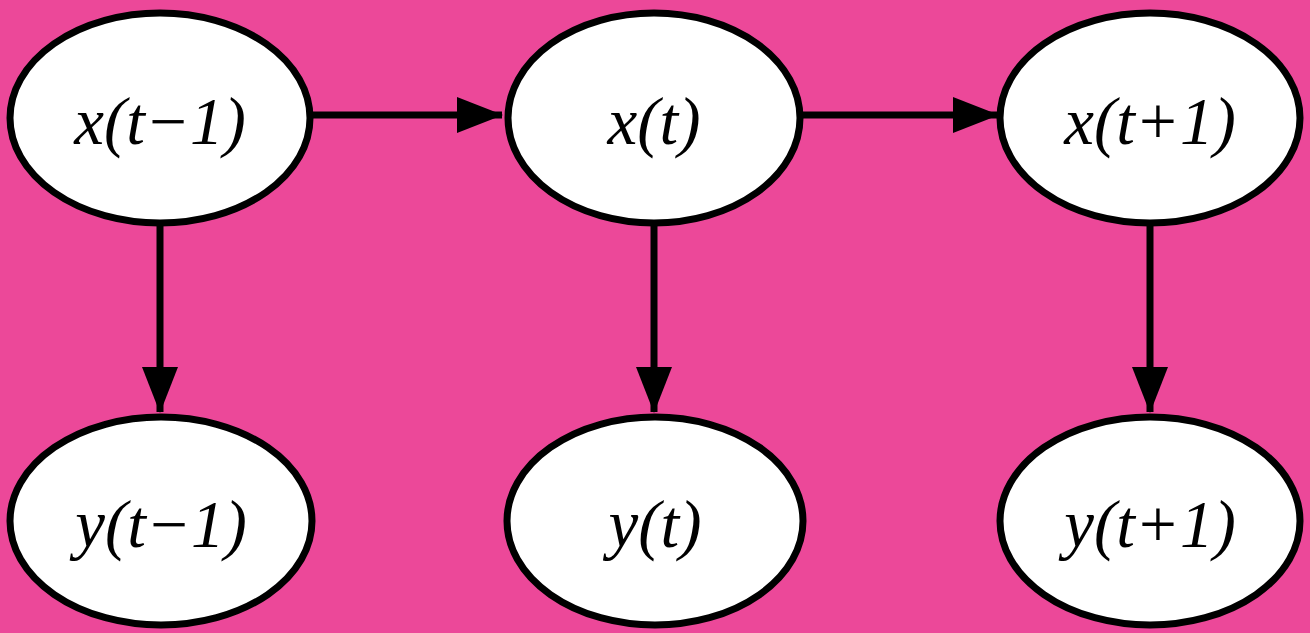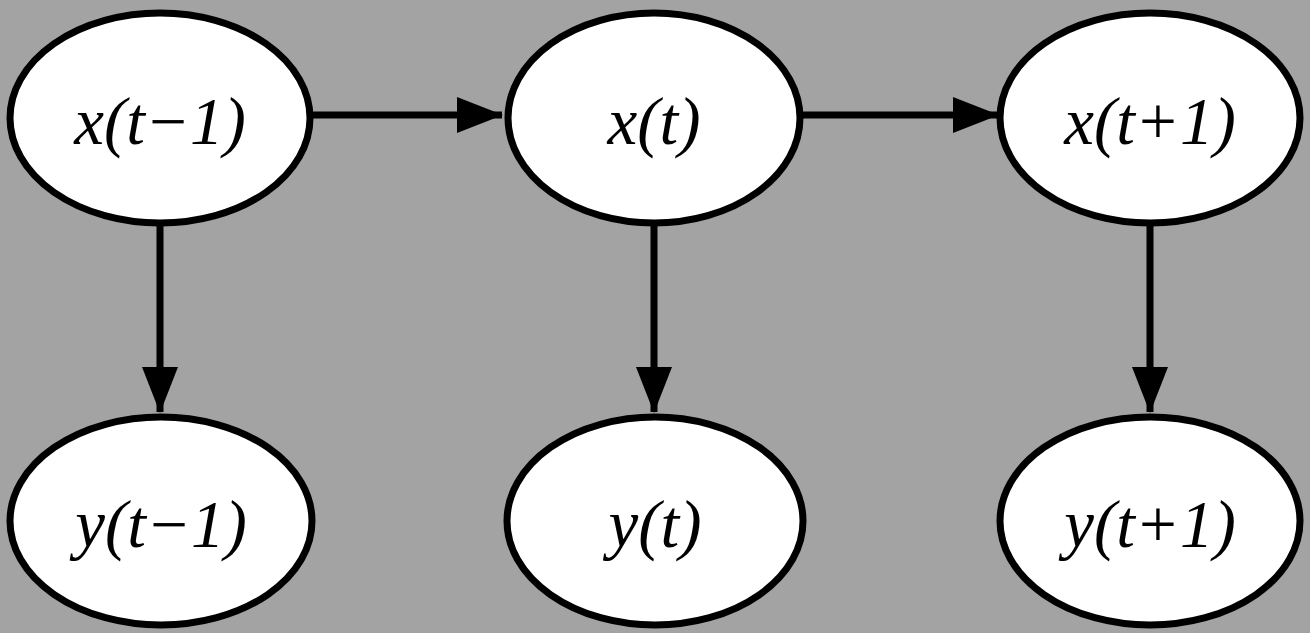--- a/index.html
+++ b/index.html
@@ -4,21 +4,21 @@
 <style>
   html, body {
     margin: 0;
     padding: 0;
     background: #ffffff;
   }
   .canvas {
     position: relative;
     width: 1310px;
     height: 633px;
-    background: #a3a3a3;
+    background: #ec4899;
     overflow: hidden;
   }
   svg text.node-label {
     font-family: "Liberation Serif", "DejaVu Serif", serif;
     font-style: italic;
     font-size: 67px;
     fill: #000000;
     text-anchor: middle;
     dominant-baseline: central;
   }

